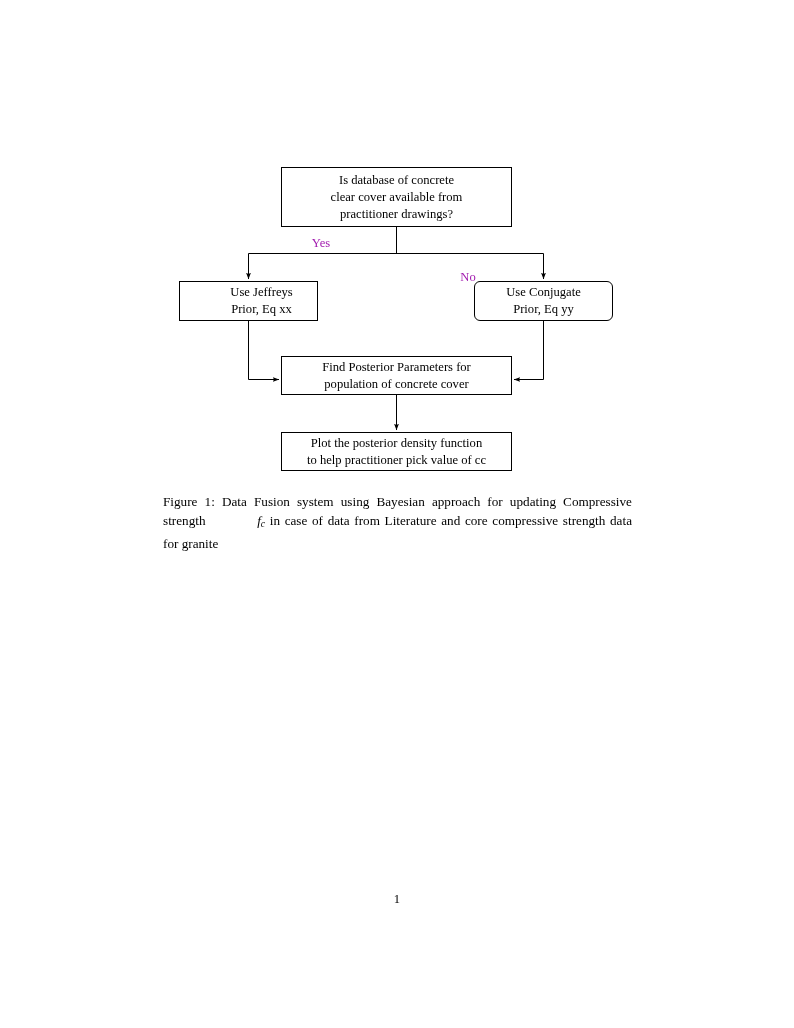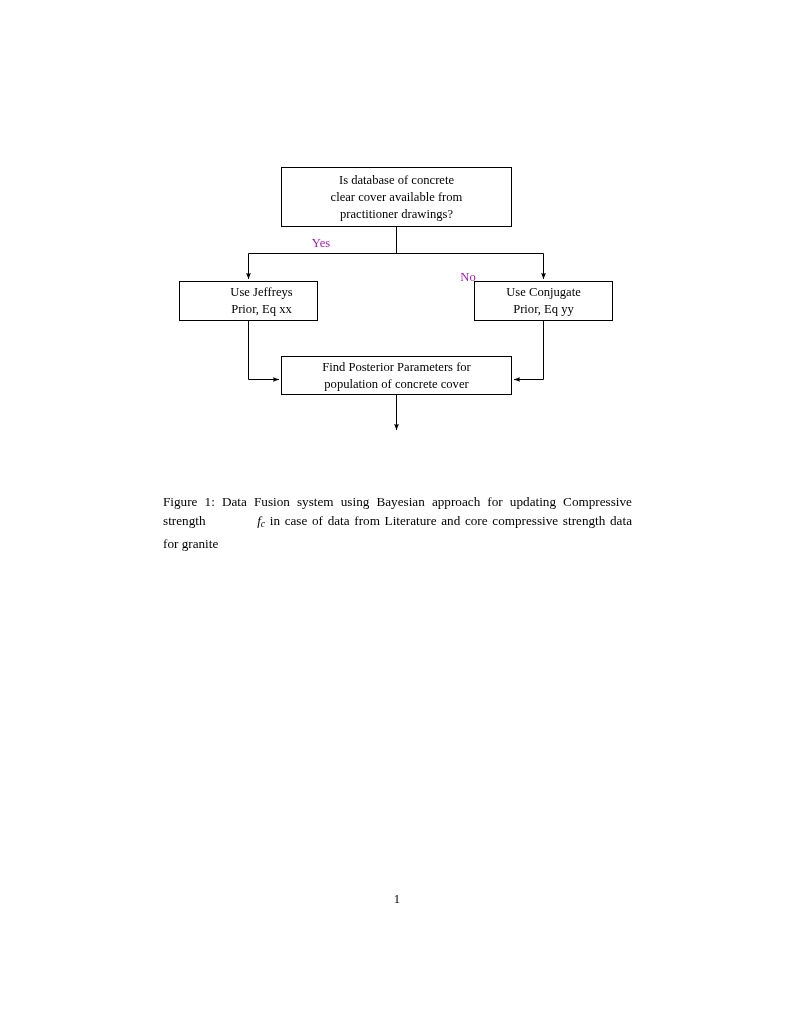--- a/index.html
+++ b/index.html
@@ -60,20 +60,21 @@
     top: 281px;
     width: 139px;
     height: 40px;
     padding-left: 26px;
   }
   #node-conjugate {
     left: 474px;
     top: 281px;
     width: 139px;
     height: 40px;
+    border-radius: 6px;
   }
   #node-posterior {
     left: 281px;
     top: 356px;
     width: 231px;
     height: 39px;
   }
   #node-plot {
     left: 281px;
     top: 432px;
@@ -181,20 +182,24 @@
   <div class="node" id="node-conjugate">
     <span class="ln">Use Conjugate</span>
     <span class="ln">Prior, Eq yy</span>
   </div>
 
   <div class="node" id="node-posterior">
     <span class="ln">Find Posterior Parameters for</span>
     <span class="ln">population of concrete cover</span>
   </div>
 
+  <div class="node" id="node-plot">
+    <span class="ln">Plot the posterior density function</span>
+    <span class="ln">to help practitioner pick value of cc</span>
+  </div>
 
   <div class="edge-label" id="label-yes">Yes</div>
   <div class="edge-label" id="label-no">No</div>
 
   <div id="caption"><span>Figure 1:</span><span> Data Fusion system using Bayesian approach for updating Compressive strength </span><span class="mathvar"><span>f</span><sub>c</sub></span><span> in case of data from Literature and core compressive strength data for granite</span></div>
 
   <div id="page-number">1</div>
 
 </div>
 

